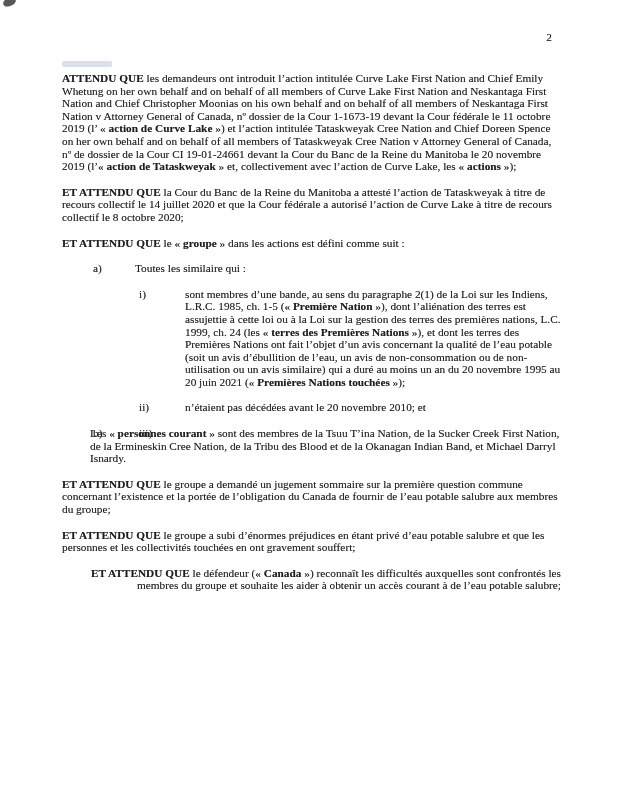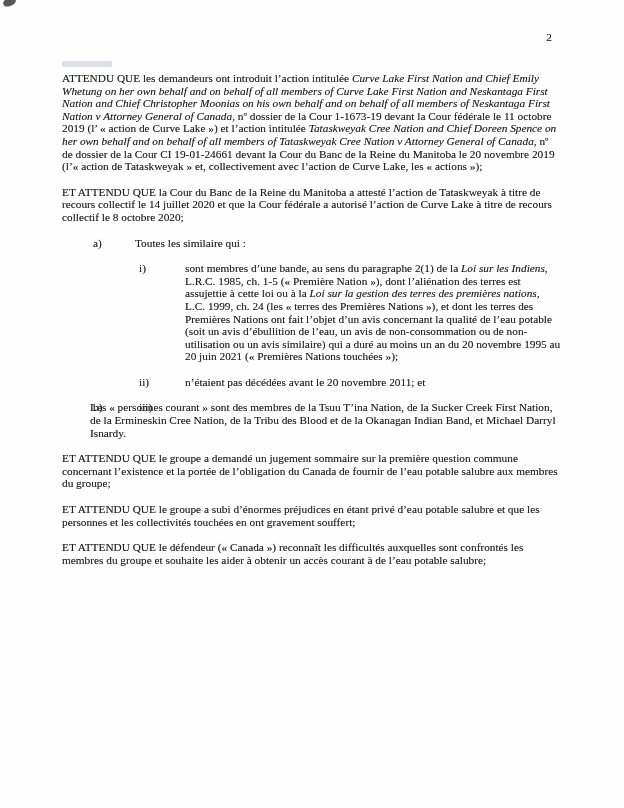--- a/index.html
+++ b/index.html
@@ -47,42 +47,43 @@
     width: 552px;
     text-align: right;
   }
   .doc-body {
     position: absolute;
     top: 72px;
     left: 62px;
     width: 499px;
   }
   .para { margin: 0 0 13px 0; }
-  .para:last-child { margin-bottom: 0; }
-  .b { font-weight: normal; }
-  .i { font-style: italic; }
+  .para:last-child { margin-bottom: 0; text-align: right; }
+  .b { font-weight: bold; }
+  .i { }
   .list-a { position: relative; padding-left: 73px; }
   .list-a > .marker { position: absolute; left: 31px; top: 0; }
   .list-i { position: relative; padding-left: 123px; }
   .list-i > .marker { position: absolute; left: 77px; top: 0; }
   .indent-block { padding-left: 28px; }
 </style>
 </head>
 <body>
 
 <div class="page">
   <div class="corner-artifact"></div>
   <div class="smudge-artifact"></div>
   <div class="page-number">2</div>
   <div class="doc-body">
       <div class="para"><span><span class="b">ATTENDU QUE</span><span> les demandeurs ont introduit l’action intitulée </span><span class="i">Curve Lake First Nation and Chief Emily Whetung on her own behalf and on behalf of all members of Curve Lake First Nation and Neskantaga First Nation and Chief Christopher Moonias on his own behalf and on behalf of all members of Neskantaga First Nation v Attorney General of Canada</span><span>, nº dossier de la Cour 1-1673-19 devant la Cour fédérale le 11 octobre 2019 (l’ « </span><span class="b">action de Curve Lake</span><span> ») et l’action intitulée </span><span class="i">Tataskweyak Cree Nation and Chief Doreen Spence on her own behalf and on behalf of all members of Tataskweyak Cree Nation v Attorney General of Canada</span><span>, nº de dossier de la Cour CI 19-01-24661 devant la Cour du Banc de la Reine du Manitoba le 20 novembre 2019 (l’« </span><span class="b">action de Tataskweyak</span><span> » et, collectivement avec l’action de Curve Lake, les « </span><span class="b">actions</span><span> »);</span></span></div>
       <div class="para"><span><span class="b">ET ATTENDU QUE</span><span> la Cour du Banc de la Reine du Manitoba a attesté l’action de Tataskweyak à titre de recours collectif le 14 juillet 2020 et que la Cour fédérale a autorisé l’action de Curve Lake à titre de recours collectif le 8 octobre 2020;</span></span></div>
+      <div class="para"><span><span class="b">ET ATTENDU QUE</span><span> le « </span><span class="b">groupe</span><span> » dans les actions est défini comme suit :</span></span></div>
       <div class="para list-a"><span class="marker">a)</span><span><span>Toutes les similaire qui :</span></span></div>
       <div class="para list-i"><span class="marker">i)</span><span><span>sont membres d’une bande, au sens du paragraphe 2(1) de la </span><span class="i">Loi sur les Indiens</span><span>, L.R.C. 1985, ch. 1-5 (« </span><span class="b">Première Nation</span><span> »), dont l’aliénation des terres est assujettie à cette loi ou à la </span><span class="i">Loi sur la gestion des terres des premières nations</span><span>, L.C. 1999, ch. 24 (les « </span><span class="b">terres des Premières Nations</span><span> »), et dont les terres des Premières Nations ont fait l’objet d’un avis concernant la qualité de l’eau potable (soit un avis d’ébullition de l’eau, un avis de non-consommation ou de non-utilisation ou un avis similaire) qui a duré au moins un an du 20 novembre 1995 au 20 juin 2021 (« </span><span class="b">Premières Nations touchées</span><span> »);</span></span></div>
-      <div class="para list-i"><span class="marker">ii)</span><span><span>n’étaient pas décédées avant le 20 novembre 2011; et</span></span></div>
+      <div class="para list-i"><span class="marker">ii)</span><span><span>n’étaient pas décédées avant le 20 novembre 2010; et</span></span></div>
       <div class="para list-i"><span class="marker">iii)</span></div>
       <div class="para list-a"><span class="marker">b)</span></div>
       <div class="para indent-block"><span><span>Les « </span><span class="b">personnes courant</span><span> » sont des membres de la Tsuu T’ina Nation, de la Sucker Creek First Nation, de la Ermineskin Cree Nation, de la Tribu des Blood et de la Okanagan Indian Band, et Michael Darryl Isnardy.</span></span></div>
       <div class="para"><span><span class="b">ET ATTENDU QUE</span><span> le groupe a demandé un jugement sommaire sur la première question commune concernant l’existence et la portée de l’obligation du Canada de fournir de l’eau potable salubre aux membres du groupe;</span></span></div>
       <div class="para"><span><span class="b">ET ATTENDU QUE</span><span> le groupe a subi d’énormes préjudices en étant privé d’eau potable salubre et que les personnes et les collectivités touchées en ont gravement souffert;</span></span></div>
       <div class="para"><span><span class="b">ET ATTENDU QUE</span><span> le défendeur (« </span><span class="b">Canada</span><span> ») reconnaît les difficultés auxquelles sont confrontés les membres du groupe et souhaite les aider à obtenir un accès courant à de l’eau potable salubre;</span></span></div>
     </div>
 </div>
 
 </body></html>

